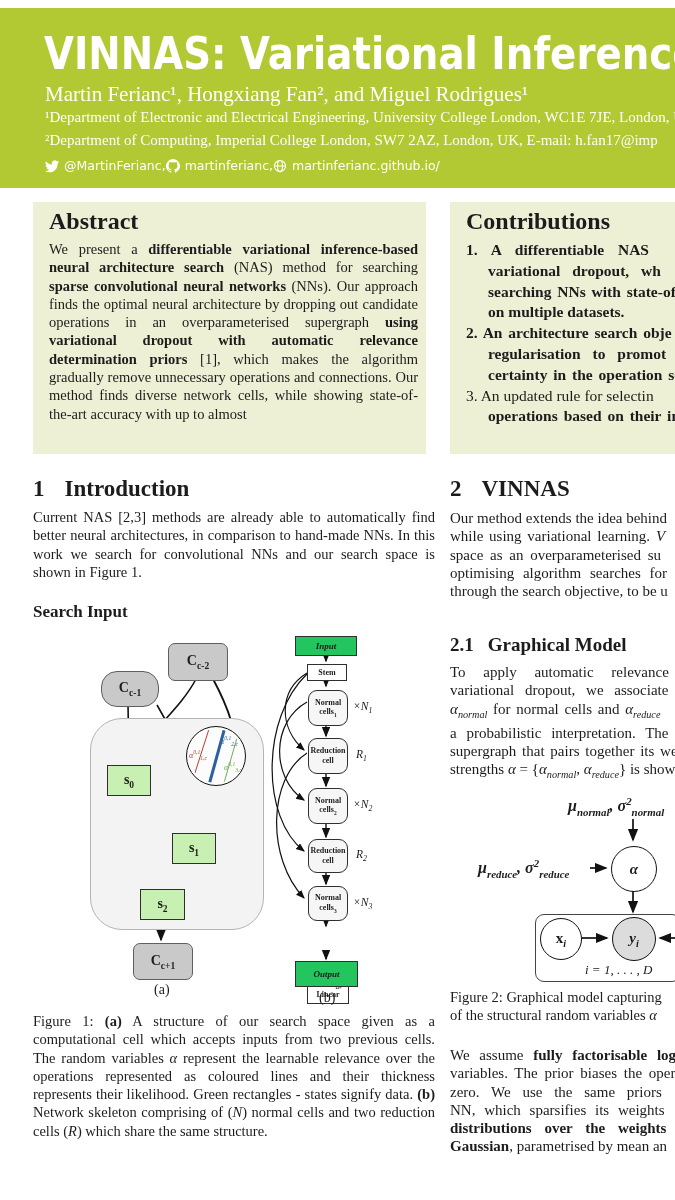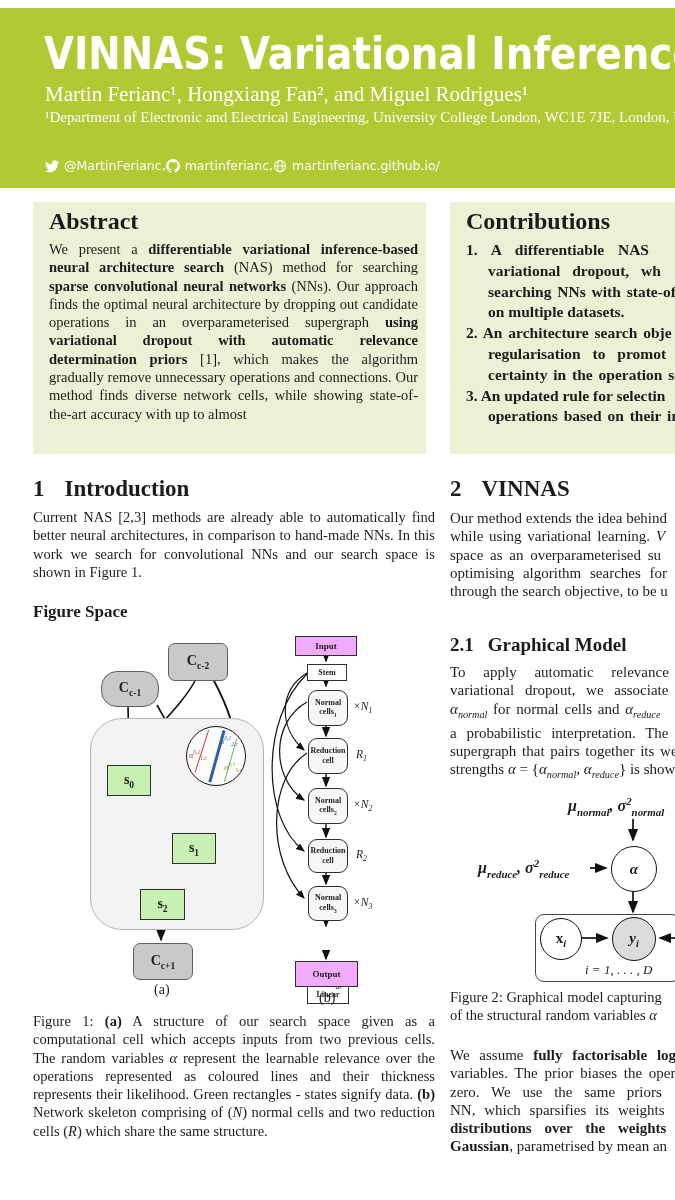--- a/index.html
+++ b/index.html
@@ -44,21 +44,21 @@
   .snode{position:absolute;background:#c7f0b2;border:1px solid #2e2e2e;
          display:flex;align-items:center;justify-content:center;font-weight:bold;font-size:14px;}
   .mag{position:absolute;left:153px;top:100px;width:58px;height:58px;border:1.6px solid #111;
        border-radius:50%;background:#fcfcfc;}
   .alabel{position:absolute;font-size:8px;font-style:italic;white-space:nowrap;}
   .alabel sup,.alabel sub{font-size:70%;}
   .figsub{position:absolute;font-size:14px;}
   .bbox{position:absolute;box-sizing:border-box;border:1.2px solid #2f2f2f;background:#fff;
         display:flex;flex-direction:column;align-items:center;justify-content:center;
         font-weight:bold;font-size:8px;line-height:1.2;text-align:center;}
-  .bbox.green{background:#f0abfc;font-size:9px;}
+  .bbox.green{background:#22c55e;font-size:9px;font-style:italic;}
   .bbox.cell{background:#f6f6f6;border-radius:9px;}
   .bmult{position:absolute;font-size:11.5px;font-style:italic;white-space:nowrap;}
   
   .fig2{position:absolute;left:450px;top:795px;width:245px;height:195px;}
   .fig2 svg.wires{position:absolute;left:0;top:0;}
   .circle{position:absolute;border:1.3px solid #111;border-radius:50%;background:#fff;
           display:flex;align-items:center;justify-content:center;font-size:15px;font-weight:bold;font-style:italic;}
   .circle.shaded{background:#dcdcdc;}
   .plate{position:absolute;left:85px;top:119px;width:144px;height:66px;border:1.3px solid #444;border-radius:9px;}
   .mathlab{position:absolute;font-style:italic;font-size:16px;white-space:nowrap;}
@@ -66,20 +66,21 @@
 </style>
 </head>
 <body>
 
 <div class="canvas">
 
   <div class="header">
     <div class="title">VINNAS: Variational Inference-b</div>
     <div class="authors">Martin Ferianc¹, Hongxiang Fan², and Miguel Rodrigues¹</div>
     <div class="affil affil1">¹Department of Electronic and Electrical Engineering, University College London, WC1E 7JE, London, U</div>
+    <div class="affil affil2">²Department of Computing, Imperial College London, SW7 2AZ, London, UK, E-mail: h.fan17@imp</div>
     <div class="social">
       <span class="social-item">
         <span>
           <svg width="14" height="14" viewBox="0 0 16 16">
               <path fill="#fff" d="M16 3.04c-.59.26-1.22.44-1.88.52a3.3 3.3 0 0 0 1.44-1.82c-.63.38-1.34.65-2.08.8A3.28 3.28 0 0 0 7.88 5.5c0 .26.03.5.08.75A9.32 9.32 0 0 1 1.11 2.8a3.28 3.28 0 0 0 1.02 4.38c-.54-.02-1.05-.17-1.49-.41v.04c0 1.59 1.13 2.92 2.63 3.22-.28.08-.57.12-.87.12-.21 0-.42-.02-.62-.06a3.29 3.29 0 0 0 3.07 2.28A6.58 6.58 0 0 1 0 13.73a9.29 9.29 0 0 0 5.03 1.47c6.04 0 9.34-5 9.34-9.34v-.43A6.68 6.68 0 0 0 16 3.04z"></path>
             </svg>
         </span>
         <span>@MartinFerianc,</span>
       </span>
       <span class="social-item">
@@ -111,31 +112,31 @@
   <div class="panel panel-right">
     <h2>Contributions</h2>
     <div class="tlines bold-lines">
         <div class="tline" style="word-spacing: 10px;"><span style="font-weight: bold;">1. A differentiable NAS</span></div>
         <div class="tline" style="word-spacing: 8px; padding-left: 22px;"><span style="font-weight: bold; font-family: Liberation Serif, serif;">variational dropout, wh</span></div>
         <div class="tline" style="word-spacing: 2px; padding-left: 22px;"><span style="font-weight: bold;">searching NNs with state-of</span></div>
         <div class="tline" style="padding-left: 22px;"><span style="font-weight: bold;">on multiple datasets.</span></div>
         <div class="tline" style="word-spacing: 2px;"><span style="font-weight: bold;">2. An architecture search obje</span></div>
         <div class="tline" style="word-spacing: 8px; padding-left: 22px;"><span style="font-weight: bold;">regularisation to promot</span></div>
         <div class="tline" style="word-spacing: 2px; padding-left: 22px;"><span style="font-weight: bold;">certainty in the operation se</span></div>
-        <div class="tline"><span style="font-weight: bold;">3. An updated rule for selectin</span></div>
+        <div class="tline"><span style="font-weight: normal;">3. An updated rule for selectin</span></div>
         <div class="tline" style="word-spacing: 2px; padding-left: 22px;"><span style="font-weight: bold;">operations based on their in</span></div>
       </div>
   </div>
 
   <div class="sec-head" style="left:33px;top:476px;">
     <span class="sec-num">1</span><span>Introduction</span>
   </div>
   <div class="flowtext just" style="left:33px;top:508px;width:402px;"><span>Current NAS [2,3] methods are already able to automatically find better neural architectures, in comparison to hand-made NNs. In this work we search for convolutional NNs and our search space is shown in Figure 1.</span></div>
 
-  <div class="sub-head" style="left:33px;top:602px;font-size:17px;">Figure Space</div>
+  <div class="sub-head" style="left:33px;top:602px;font-size:17px;">Search Input</div>
 
   <div class="fig1">
     <svg class="wires" width="404" height="384">
       <defs>
         <marker id="ah" markerWidth="9" markerHeight="8" refX="6.5" refY="3" orient="auto">
           <path d="M0,0 L7.5,3 L0,6 z" fill="#111"></path>
         </marker>
       </defs>
 
       <path d="M 95 79 L 96 133" fill="none" stroke="#111" stroke-width="1.6" marker-end="url(#ah)"></path>

